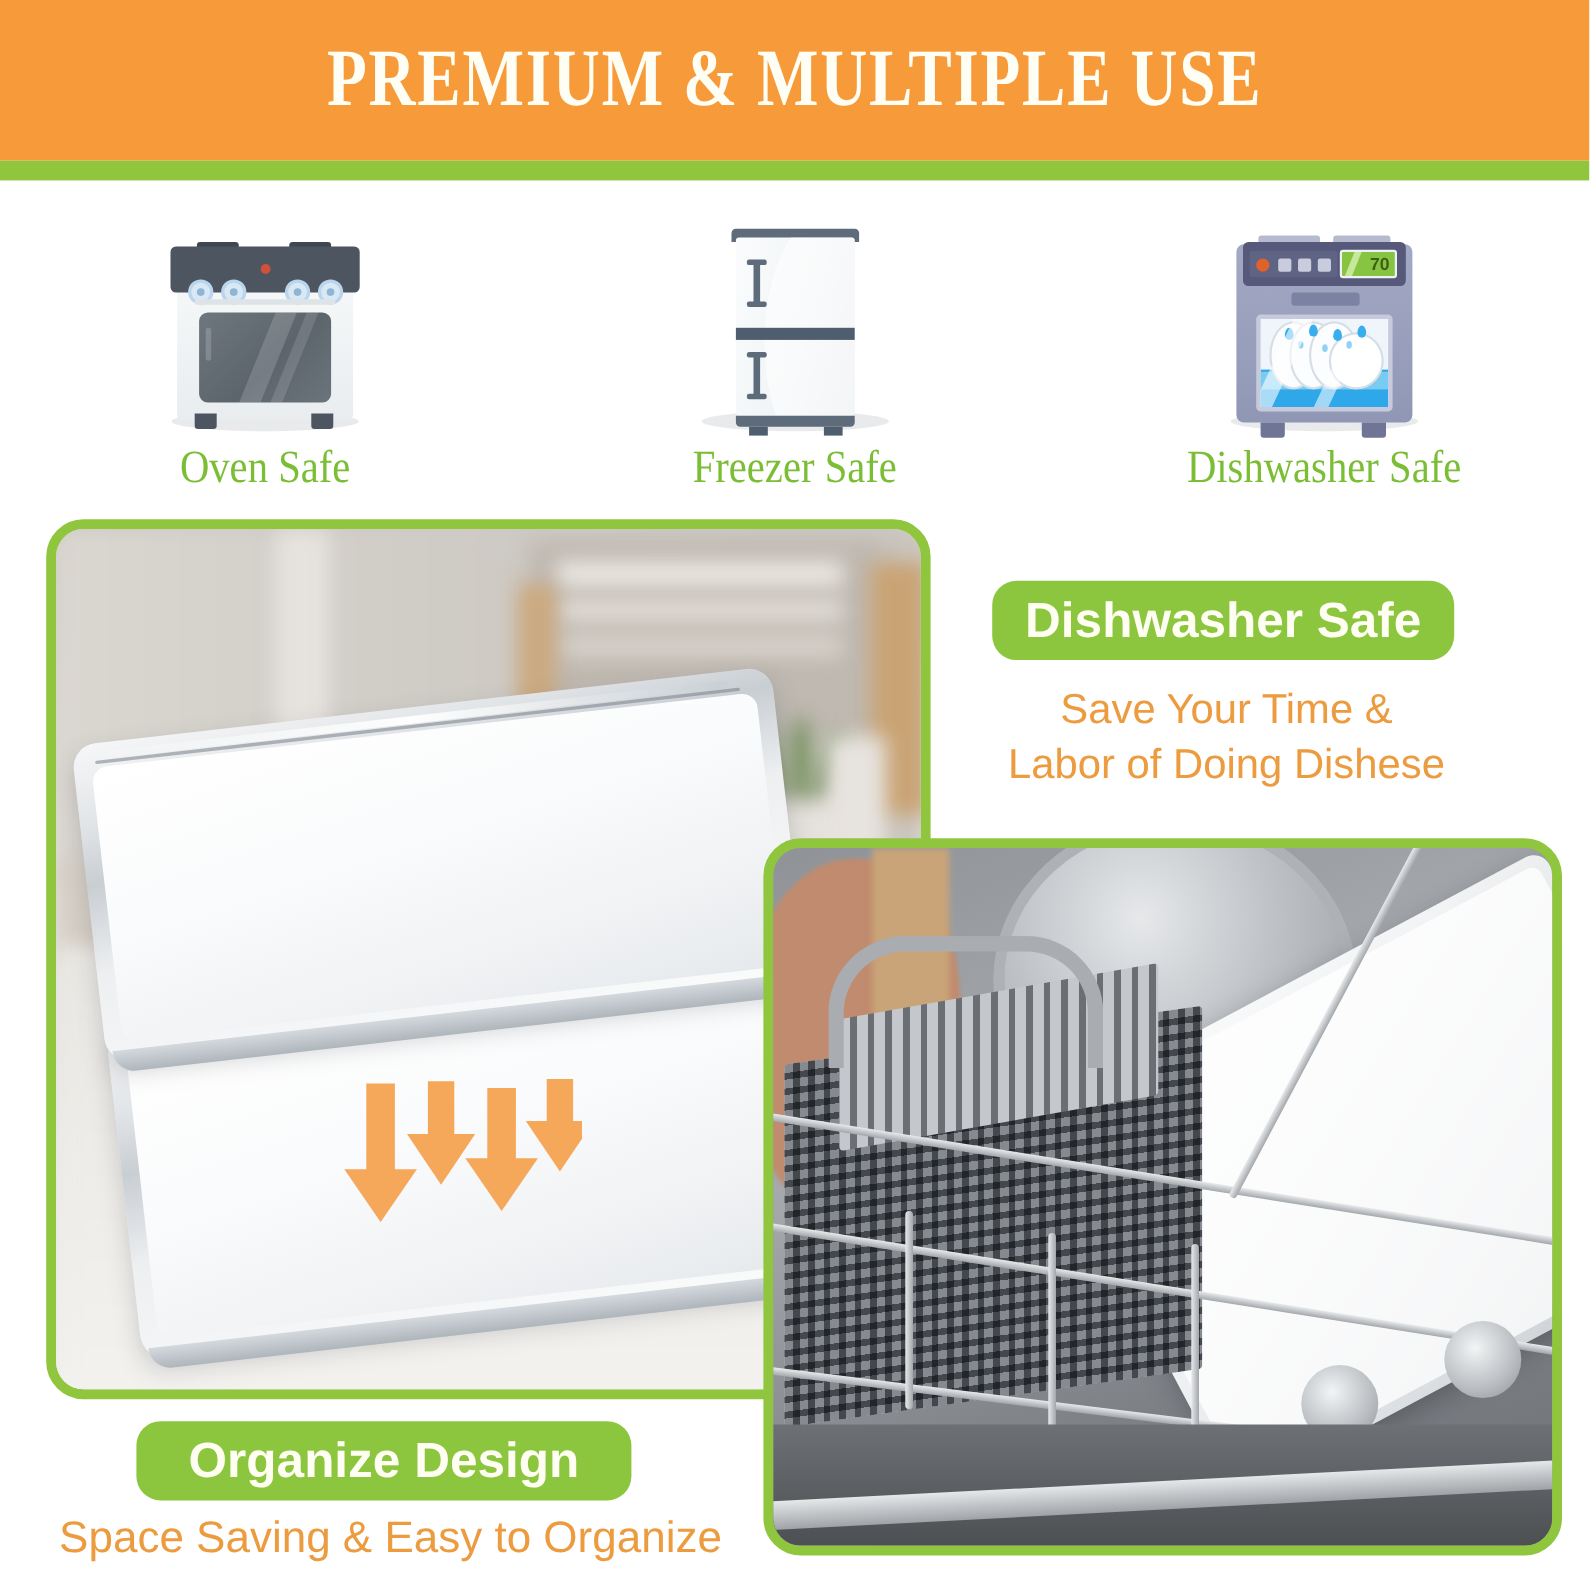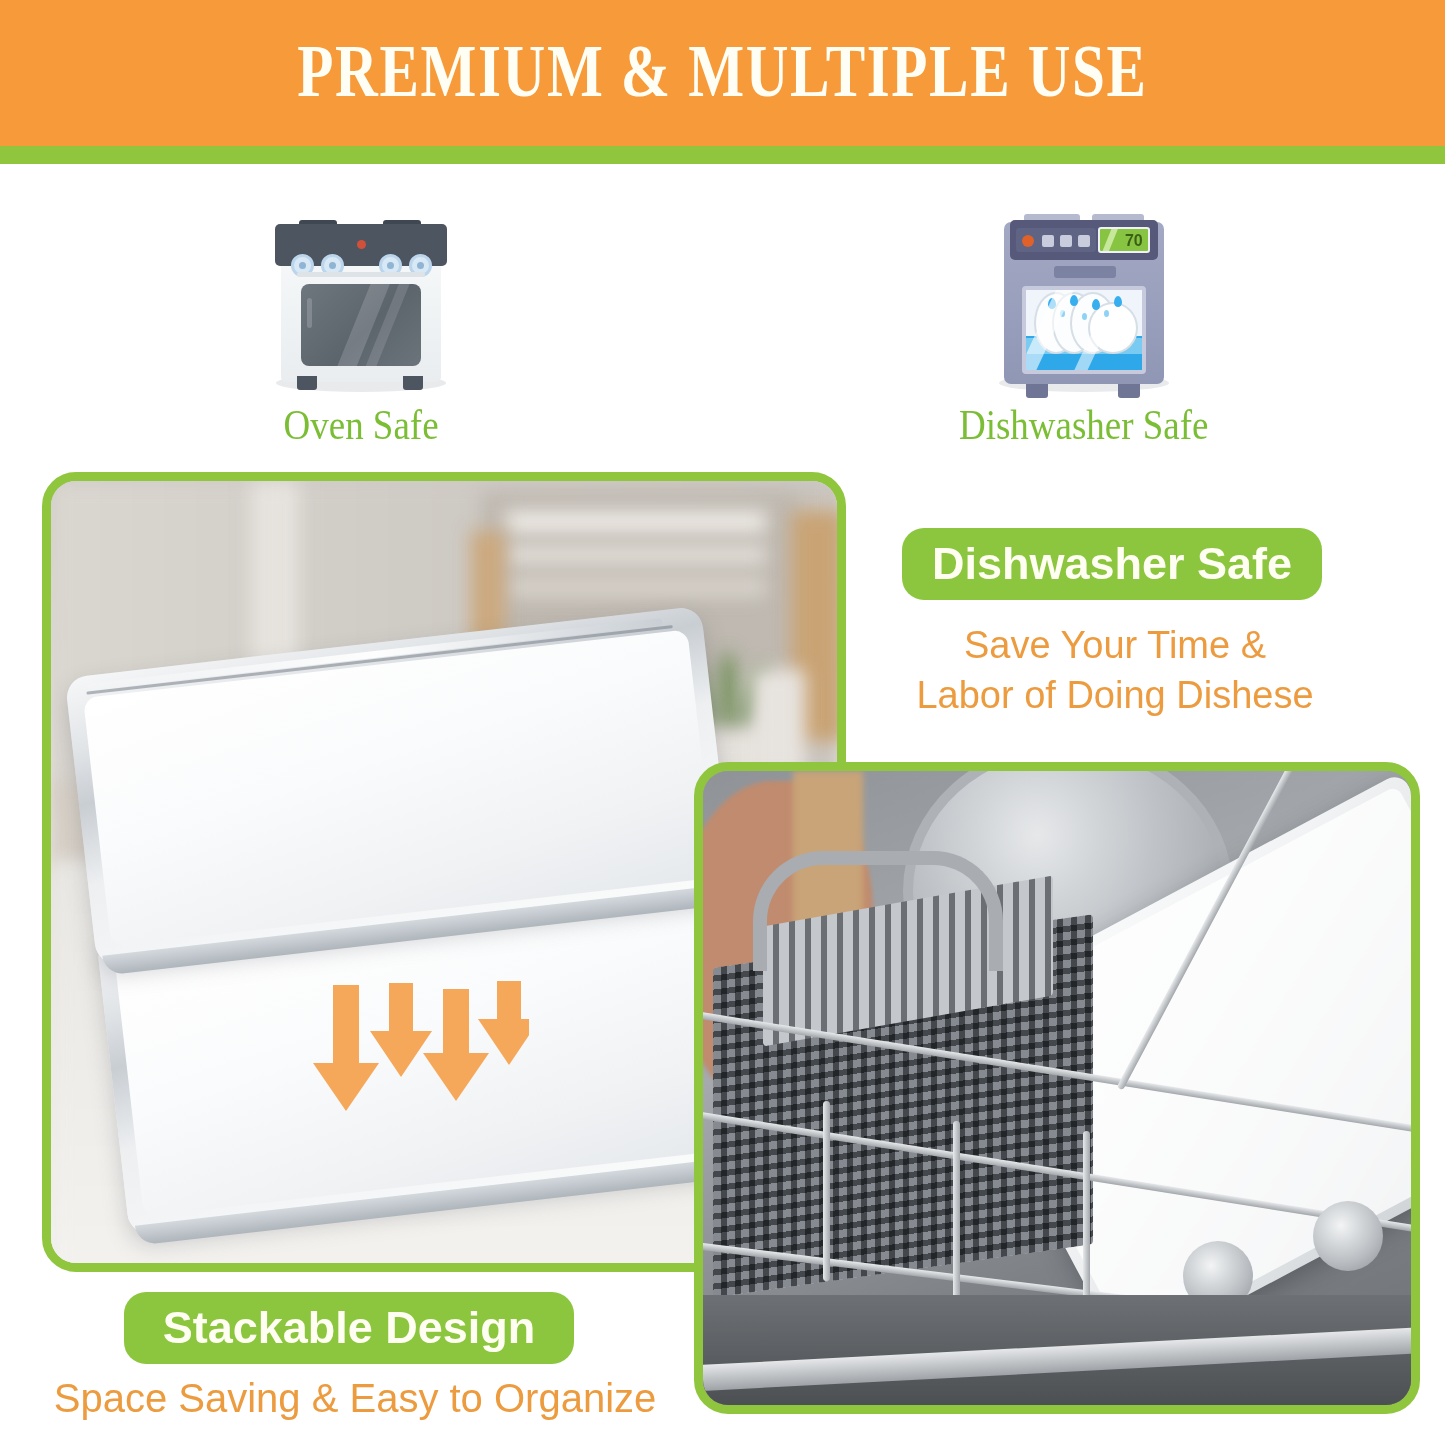--- a/index.html
+++ b/index.html
@@ -344,20 +344,42 @@
             <div class="glare2"></div>
             <div class="edge"></div>
         </div>
         <div class="leg-l"></div>
         <div class="leg-r"></div>
       </div>
     </div>
     <div class="feature-label">Oven Safe</div>
   </div>
 
+  <div class="feature">
+    <div class="art">
+      <div class="shadow-ellipse"></div>
+      <div class="fridge">
+        <div class="cap"></div>
+        <div class="body">
+          <div class="sheen"></div>
+        </div>
+        <div class="divider"></div>
+        <div class="handle h1"></div>
+        <div class="hcap hc1"></div>
+          <div class="hcap hc2"></div>
+        <div class="handle h2"></div>
+        <div class="hcap hc3"></div>
+          <div class="hcap hc4"></div>
+        <div class="base"></div>
+        <div class="foot f1"></div>
+          <div class="foot f2"></div>
+      </div>
+    </div>
+    <div class="feature-label">Freezer Safe</div>
+  </div>
 
   <div class="feature">
     <div class="art">
       <div class="shadow-ellipse"></div>
       <div class="dw">
         <div class="toptab-l"></div>
           <div class="toptab-r"></div>
         <div class="body"></div>
         <div class="panel">
           <div class="btnbox">
@@ -473,14 +495,14 @@
     <div class="wheel wh2"></div>
     <div class="floor"></div>
     <div class="door"></div>
   </div>
 </div>
 
 <div class="badge badge-dishwasher">Dishwasher Safe</div>
 <div class="sub sub-dishwasher">Save Your Time &amp;
 Labor of Doing Dishese</div>
 
-<div class="badge badge-stackable">Stackable Design</div>
+<div class="badge badge-stackable">Organize Design</div>
 <div class="sub sub-stackable">Space Saving &amp; Easy to Organize</div>
 
 </body></html>

